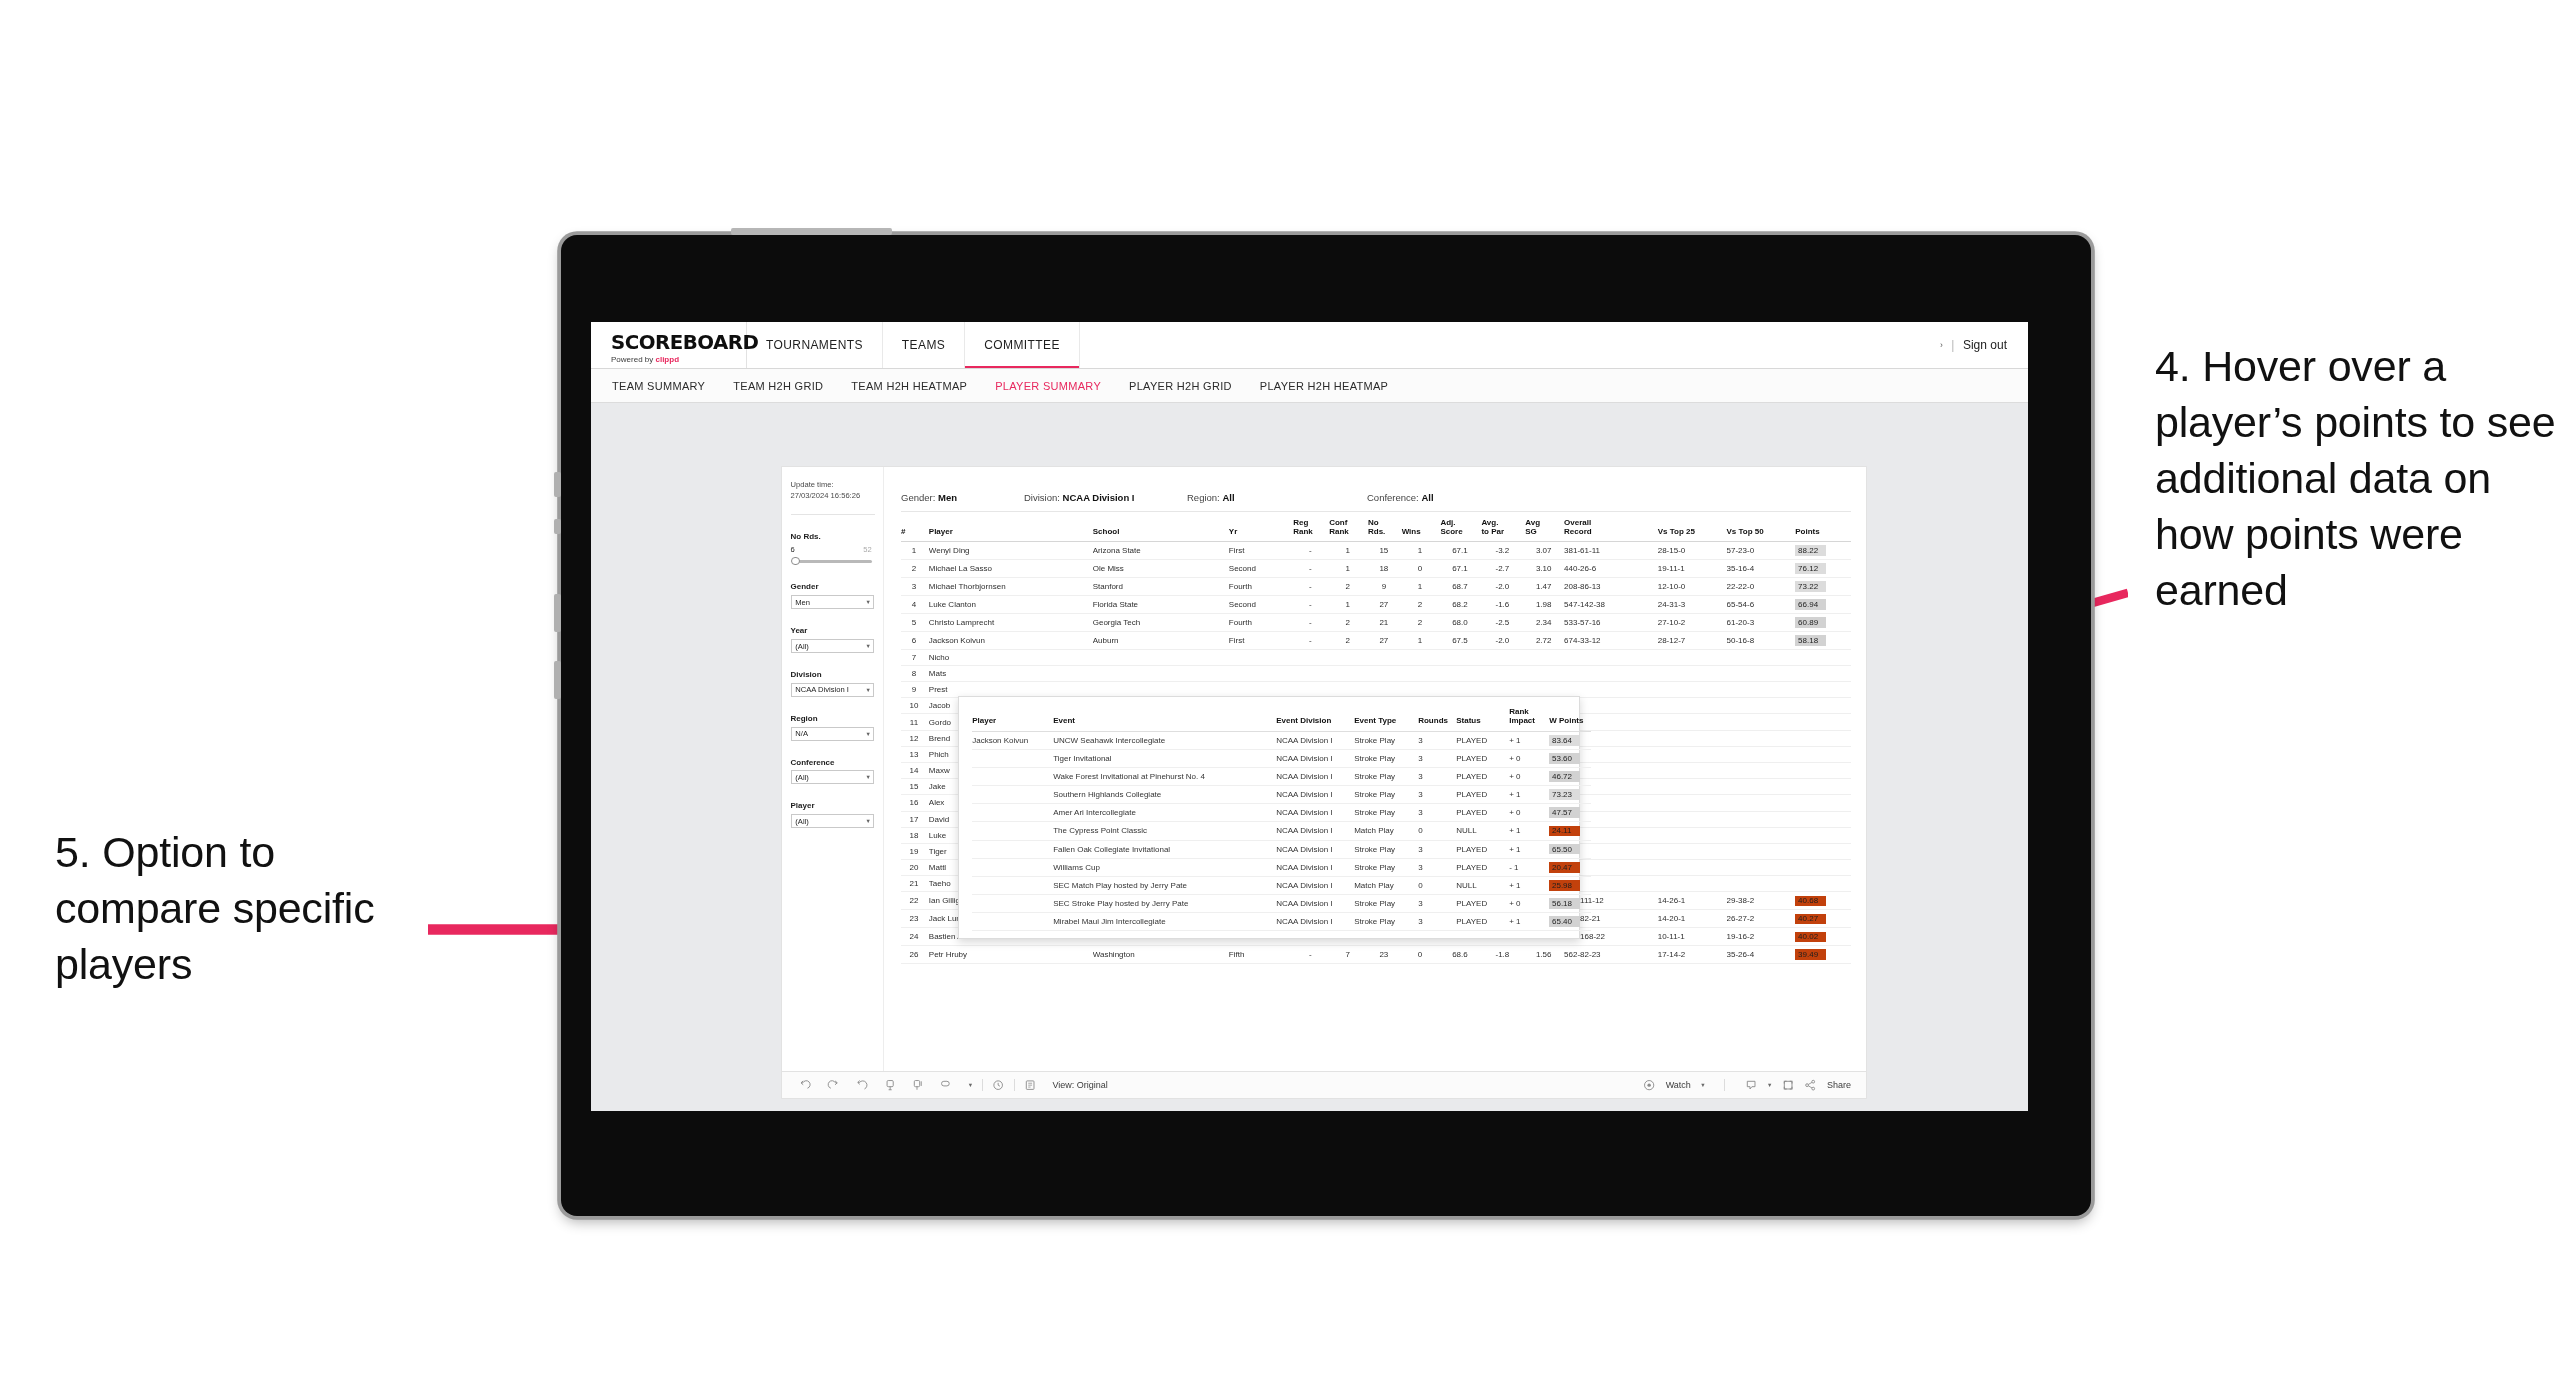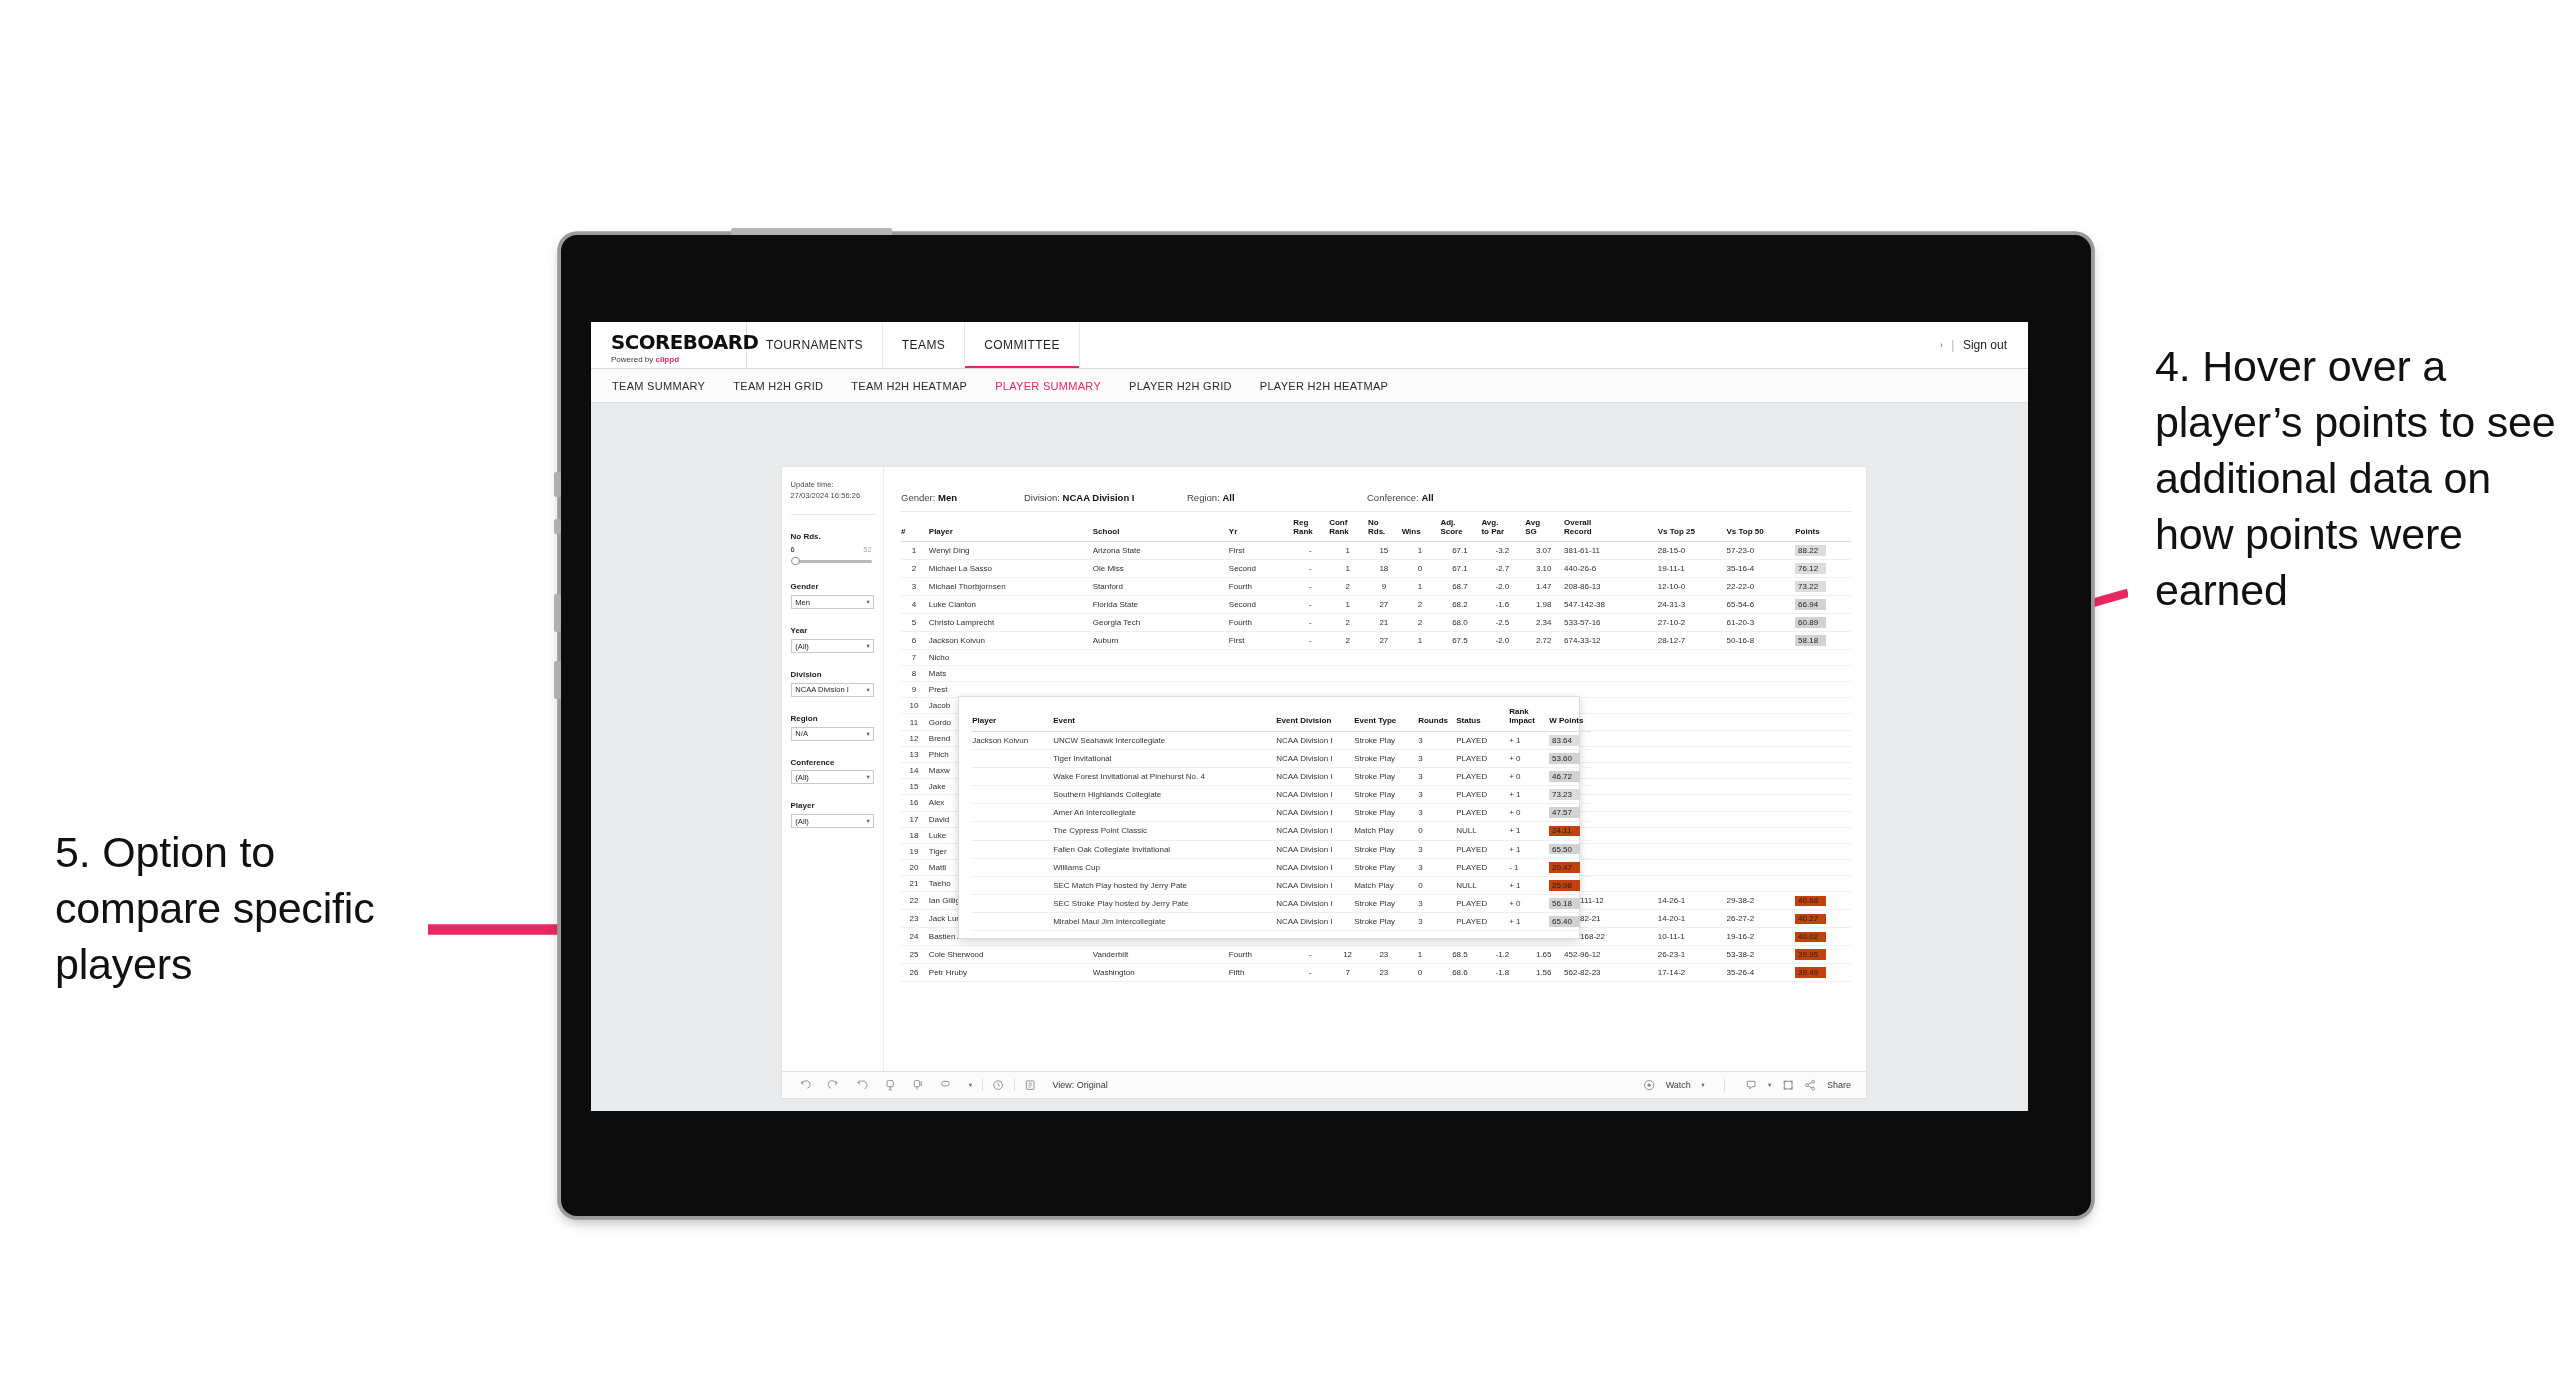--- a/index.html
+++ b/index.html
@@ -824,37 +824,20 @@
                   <td class="num">2</td>
                   <td class="num">69.4</td>
                   <td class="num">-1.7</td>
                   <td class="num">0.74</td>
                   <td>616-168-22</td>
                   <td>10-11-1</td>
                   <td>19-16-2</td>
                   <td class="pts-cell"><span class="pts-chip l3">40.02</span></td>
                 </tr>
                 <tr>
-                  <td class="num">25</td>
-                  <td>Cole Sherwood</td>
-                  <td>Vanderbilt</td>
-                  <td>Fourth</td>
-                  <td class="num">-</td>
-                  <td class="num">12</td>
-                  <td class="num">23</td>
-                  <td class="num">1</td>
-                  <td class="num">68.5</td>
-                  <td class="num">-1.2</td>
-                  <td class="num">1.65</td>
-                  <td>452-96-12</td>
-                  <td>26-23-1</td>
-                  <td>53-38-2</td>
-                  <td class="pts-cell"><span class="pts-chip l3">39.95</span></td>
-                </tr>
-                <tr>
                   <td class="num">26</td>
                   <td>Petr Hruby</td>
                   <td>Washington</td>
                   <td>Fifth</td>
                   <td class="num">-</td>
                   <td class="num">7</td>
                   <td class="num">23</td>
                   <td class="num">0</td>
                   <td class="num">68.6</td>
                   <td class="num">-1.8</td>

